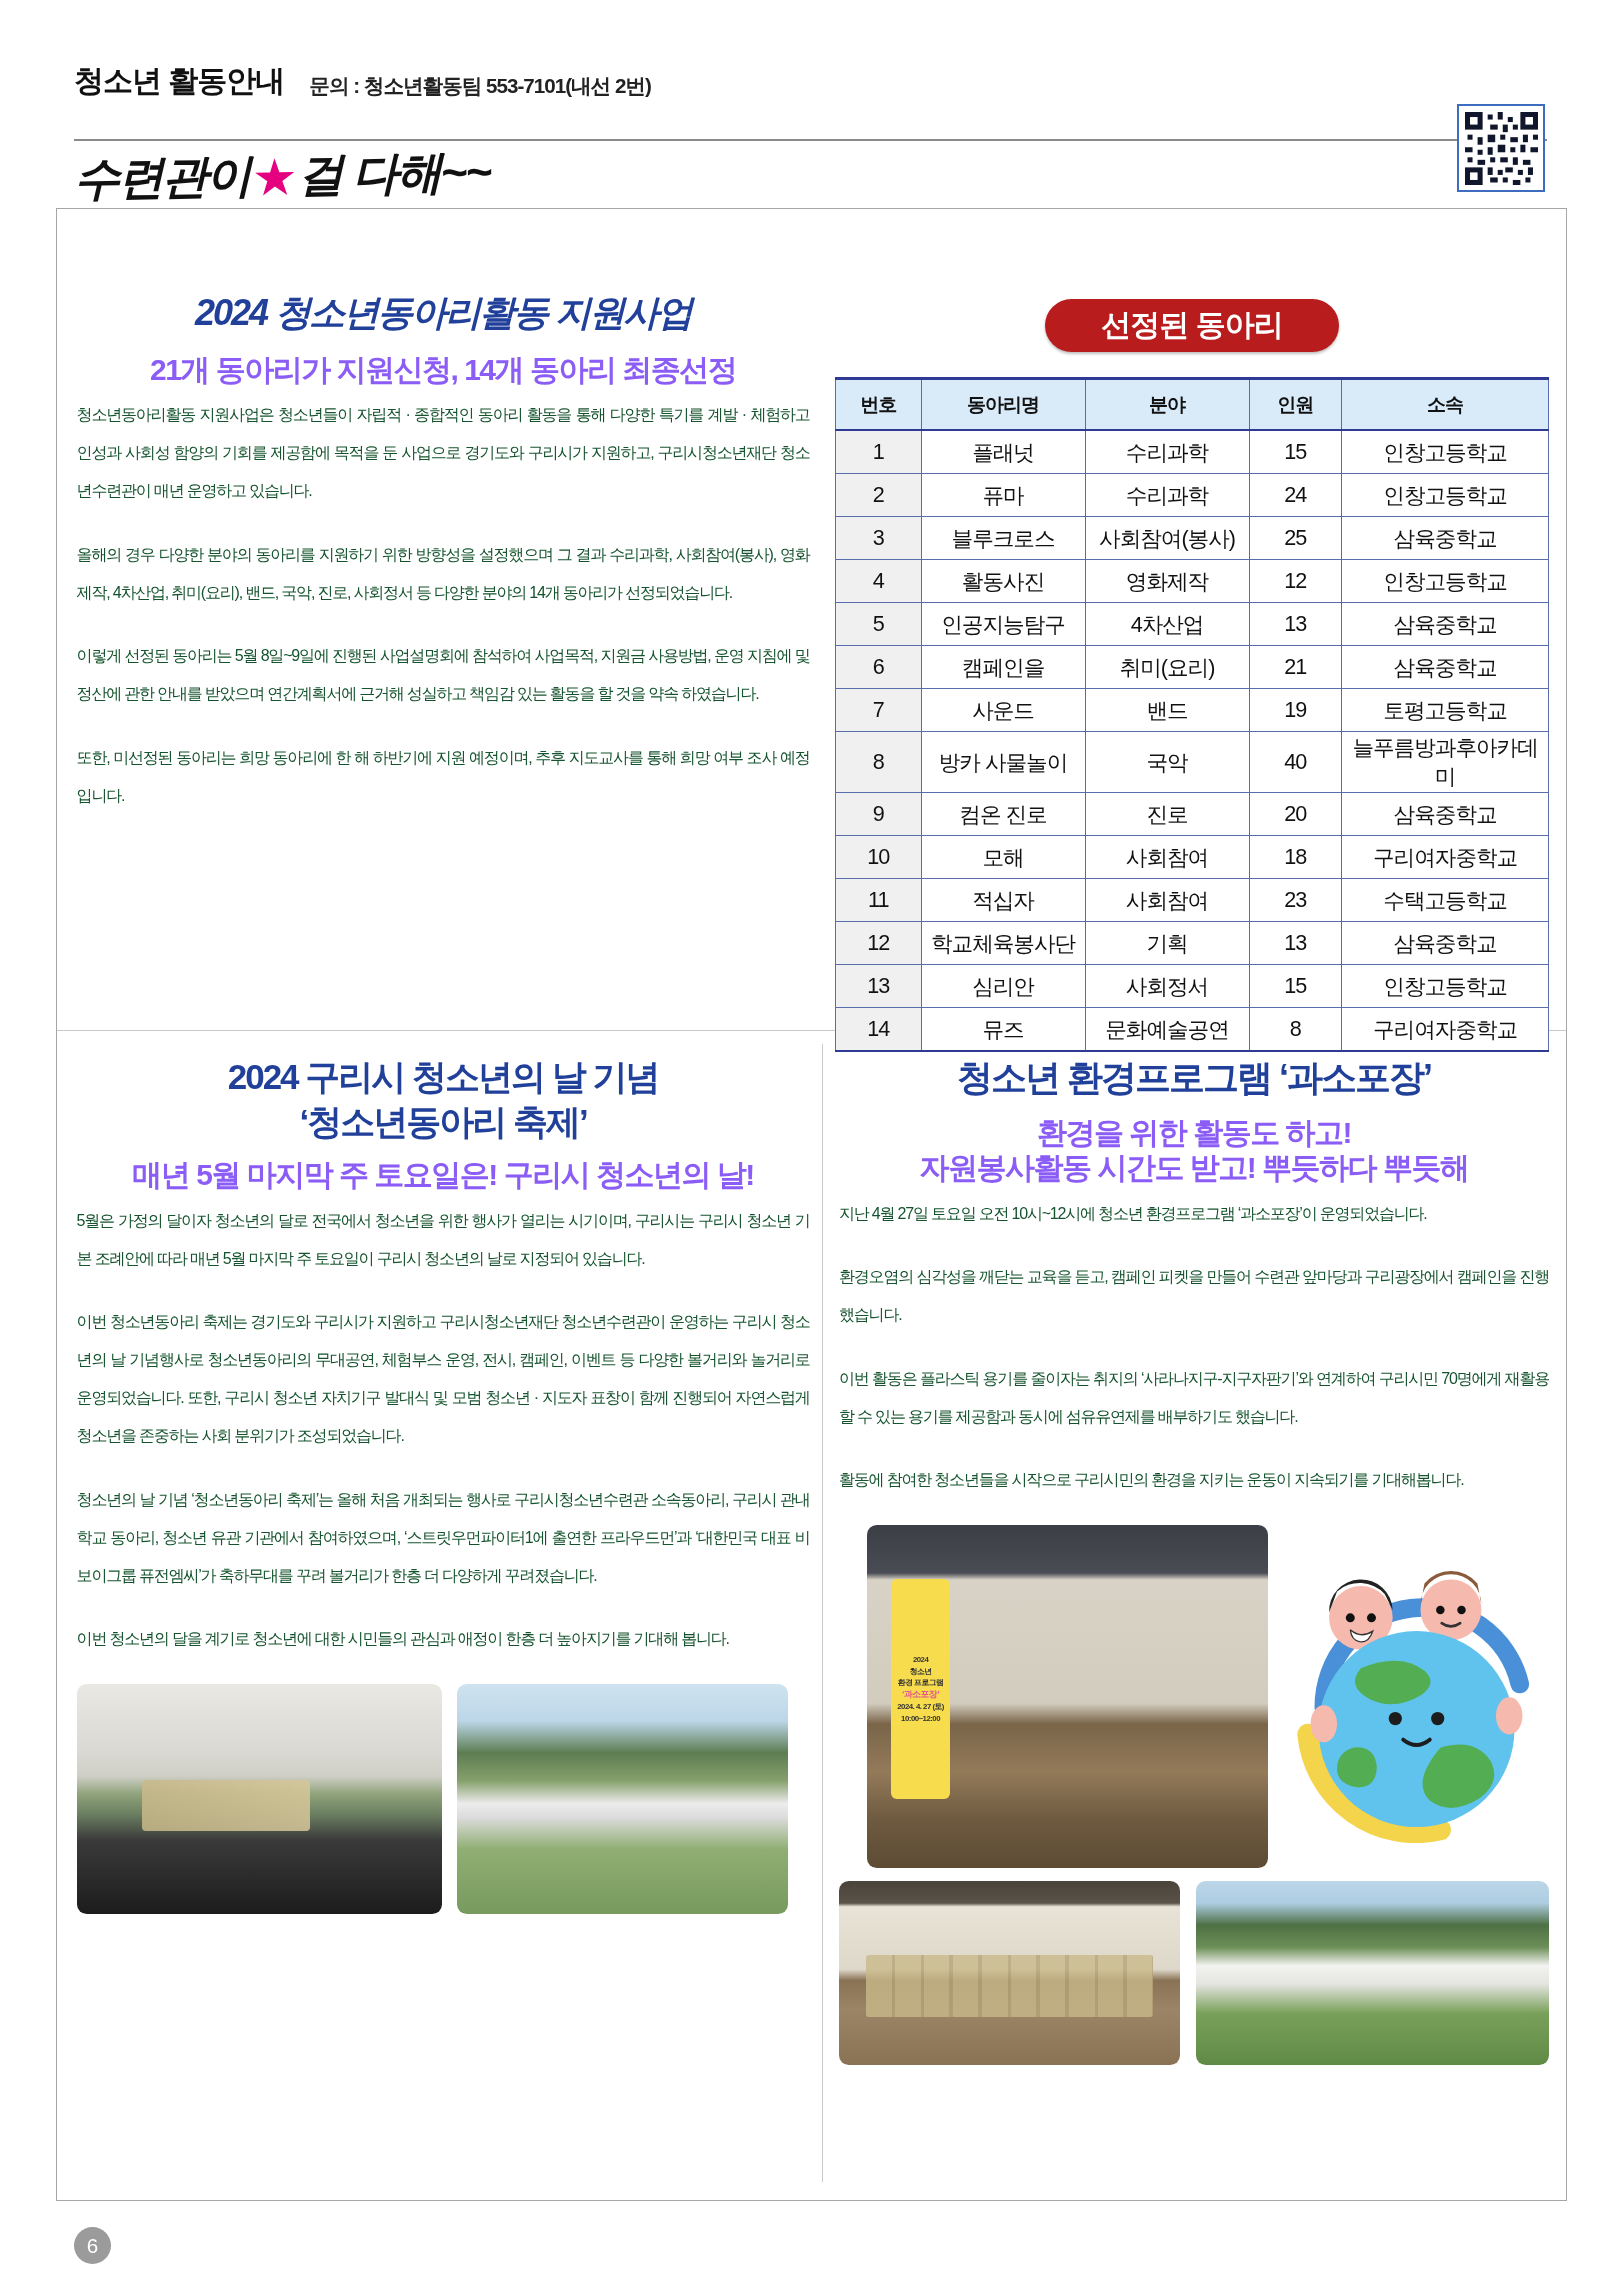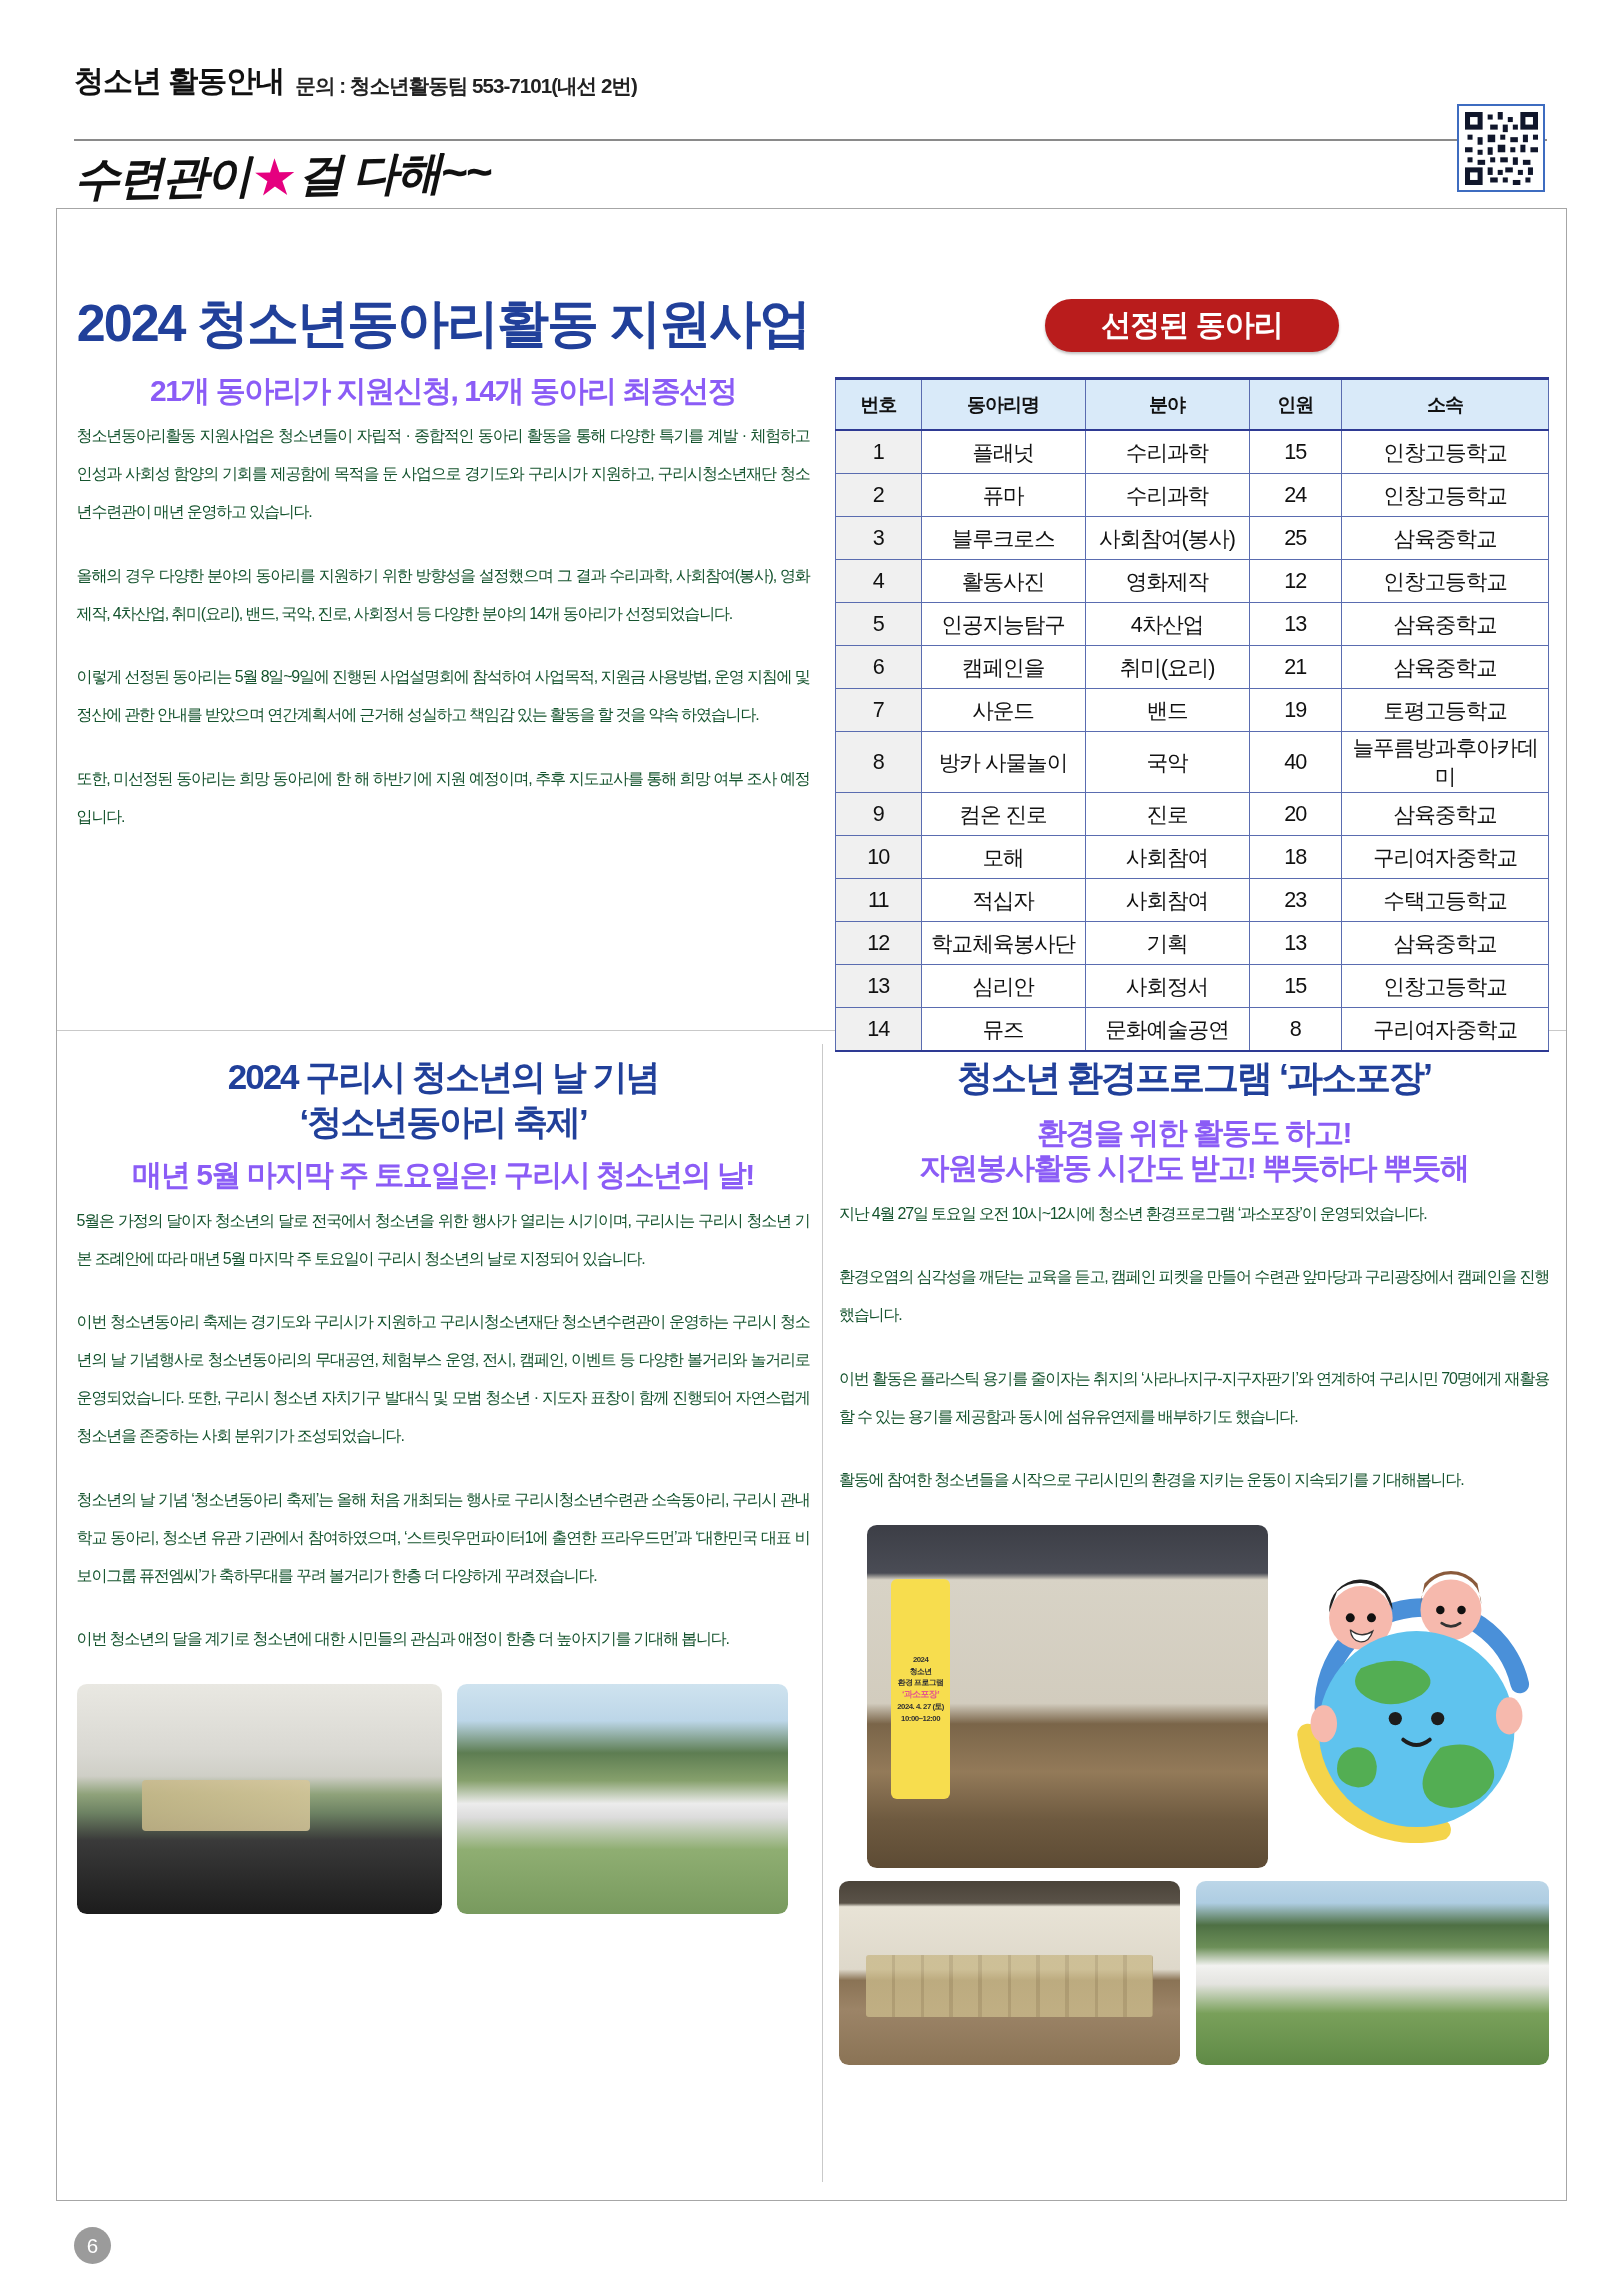--- a/index.html
+++ b/index.html
@@ -2,21 +2,21 @@
 <html><head>
 <meta charset="utf-8">
 <style>
   html,body{margin:0;padding:0;}
   body{
     width:1621px;height:2293px;position:relative;background:#ffffff;
     font-family:"Liberation Sans","DejaVu Sans",sans-serif;color:#111;
     overflow:hidden;
   }
   
-  .page-header{position:absolute;left:74px;top:61px;display:flex;align-items:flex-end;gap:11px;}
+  .page-header{position:absolute;left:74px;top:61px;display:flex;align-items:flex-end;gap:25px;}
   .page-header .ph-title{font-size:30px;font-weight:bold;letter-spacing:-1px;}
   .page-header .ph-contact{font-size:20.6px;font-weight:bold;letter-spacing:-1px;padding-bottom:2px;color:#222;}
   .header-rule{position:absolute;left:74px;right:74px;top:139px;height:2px;background:#8a8a8a;}
   
   .logo{position:absolute;left:74px;top:145px;font-size:46px;font-weight:bold;
         font-style:italic;letter-spacing:-2px;transform:rotate(-1deg);}
   .logo .star{color:#e5007f;font-style:normal;font-size:51px;vertical-align:-3.9px;padding:0 2px;}
   
   .qr-box{position:absolute;right:76px;top:104px;width:84px;height:84px;border:2.9px solid #3e6cc0;
           background:#fff;display:flex;align-items:center;justify-content:center;}
@@ -26,21 +26,21 @@
   .divider-h{position:absolute;left:0;right:0;top:821px;height:1px;background:#c9c9c9;}
   .divider-v{position:absolute;left:765px;top:835px;bottom:17.6px;width:1px;background:#c9c9c9;}
   
   .col{position:absolute;}
   .col-left-top{left:19.6px;top:76px;width:733px;}
   .col-right-top{left:778px;top:76px;width:714px;}
   .col-left-bottom{left:19.6px;top:845px;width:733px;}
   .col-right-bottom{left:782px;top:845px;width:710px;}
   
   .art-title{color:#21409a;font-weight:bold;text-align:center;letter-spacing:-2px;}
-  .t1{font-size:52px;margin:3.9px 0 13.7px 0;}
+  .t1{font-size:36px;margin:3.9px 0 13.7px 0;font-style:italic;}
   .t2{font-size:35px;line-height:45px;margin:0 0 13px 0;}
   .t3{font-size:36px;margin:0 0 11.8px 0;}
   .art-sub{font-size:30px;font-weight:bold;text-align:center;letter-spacing:-1.5px;
            line-height:35px;margin:0 0 9.8px 0;color:#8b5cf6;}
   .body-text p{font-size:16px;line-height:38px;text-align:justify;letter-spacing:-1.2px;
                margin:0 0 25.5px 0;color:#14532d;}
   
   .badge{width:294px;height:53px;margin:13.7px auto 25.5px auto;background:#b91c1c;border-radius:27.4px;
          color:#fff;font-size:30px;font-weight:bold;display:flex;align-items:center;
          justify-content:center;letter-spacing:-1px;box-shadow:0 2px 2.9px rgba(0,0,0,.25);}

